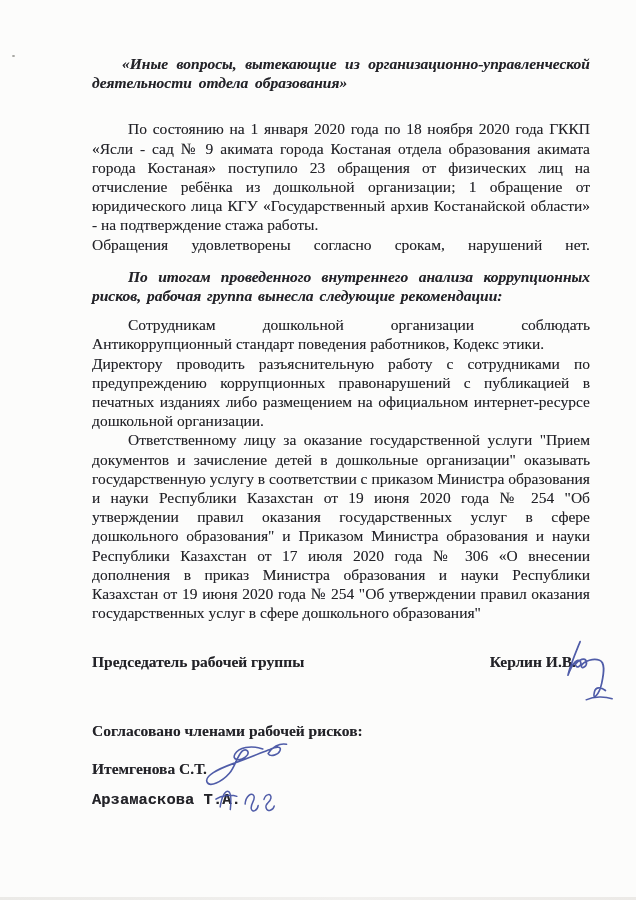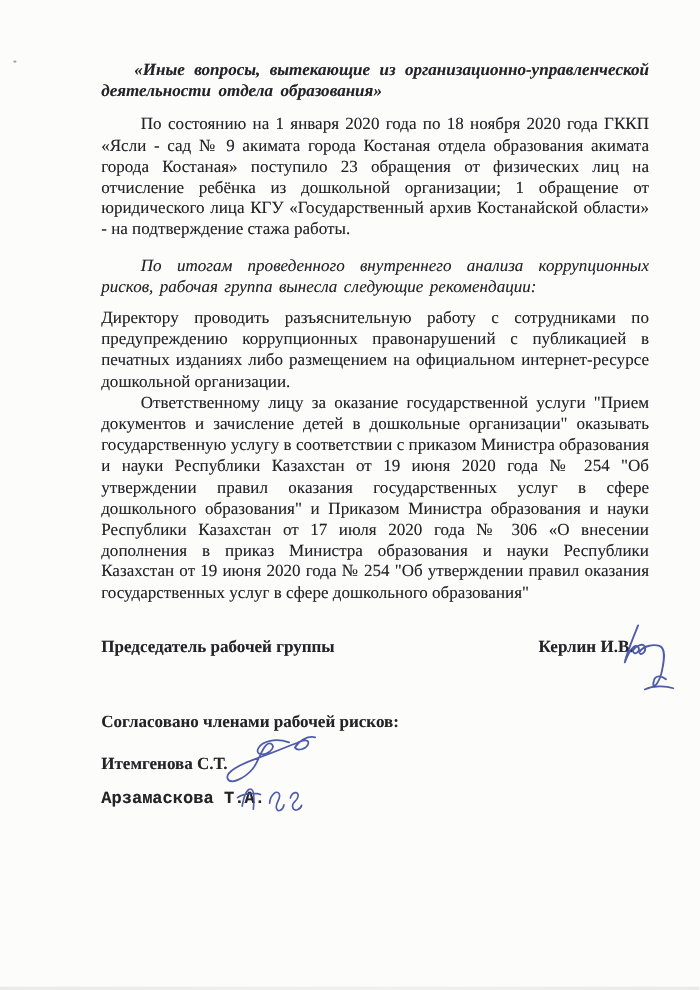--- a/index.html
+++ b/index.html
@@ -13,27 +13,27 @@
   .page { position: absolute; inset: 0; }
   .content {
     position: absolute; left: 92px; top: 54px; width: 498px;
     font-size: 15.5px; line-height: 19.2px; text-align: justify;
     text-shadow: 0 0 0.4px rgba(20,20,30,0.35);
   }
   p { margin: 0; }
   .indent { text-indent: 36px; }
   .title {
     font-weight: bold; font-style: italic;
-    text-indent: 30px; margin-bottom: 11px;
+    text-indent: 30px; margin-bottom: 27px;
     word-spacing: 3px;
   }
   .p-appeals { margin-top: 0; }
   .spread { text-align-last: justify; }
   .subhead {
-    font-weight: normal; font-style: italic; text-indent: 36px;
+    font-weight: bold; font-style: italic; text-indent: 36px;
     margin-top: 13px; margin-bottom: 10px; word-spacing: 2px;
   }
   .sig-chair {
     display: flex; justify-content: space-between; align-items: baseline;
     font-weight: bold; margin-top: 30px; position: relative; gap: 37px;
   }
   .chair-name { padding-right: 14px; }
   .ink-chair { position: absolute; right: -32px; top: -13px; transform: rotate(2deg); }
   .agreed { font-weight: bold; margin-top: 49px; }
   .member-row { position: relative; font-weight: bold; margin-top: 19px; }
@@ -56,23 +56,25 @@
 <div class="page">
 
   <div class="speck"></div>
 
   <div class="content">
 
     <p class="title">«Иные вопросы, вытекающие из организационно-управленческой деятельности отдела образования»</p>
 
     <p class="indent p-appeals">По состоянию на 1 января 2020 года по 18 ноября 2020 года ГККП «Ясли - сад № 9 акимата города Костаная отдела образования акимата города Костаная» поступило 23 обращения от физических лиц на отчисление ребёнка из дошкольной организации; 1 обращение от юридического лица КГУ «Государственный архив Костанайской области» - на подтверждение стажа работы.</p>
 
+    <p class="spread">Обращения удовлетворены согласно срокам, нарушений нет.</p>
 
     <p class="subhead">По итогам проведенного внутреннего анализа коррупционных рисков, рабочая группа вынесла следующие рекомендации:</p>
 
+    <p class="indent">Сотрудникам дошкольной организации соблюдать Антикоррупционный стандарт поведения работников, Кодекс этики.</p>
 
     <p>Директору проводить разъяснительную работу с сотрудниками по предупреждению коррупционных правонарушений с публикацией в печатных изданиях либо размещением на официальном интернет-ресурсе дошкольной организации.</p>
 
     <p class="indent">Ответственному лицу за оказание государственной услуги "Прием документов и зачисление детей в дошкольные организации" оказывать государственную услугу в соответствии с приказом Министра образования и науки Республики Казахстан от 19 июня 2020 года № 254 "Об утверждении правил оказания государственных услуг в сфере дошкольного образования" и Приказом Министра образования и науки Республики Казахстан от 17 июля 2020 года № 306 «О внесении дополнения в приказ Министра образования и науки Республики Казахстан от 19 июня 2020 года № 254 "Об утверждении правил оказания государственных услуг в сфере дошкольного образования"</p>
 
     <div class="sig-chair">
       <span>Председатель рабочей группы</span>
       <span class="chair-name">Керлин И.В.</span>
       <svg class="ink-chair" width="60" height="70" viewBox="0 0 60 70">
         <path class="ink" stroke-width="1.7" d="M17 3 C13 14 8 27 6 37 C10 25 15 19 18 23 C20 27 14 31 13 26 C16 21 23 18 24 23 C25 28 19 31 19 27 C22 22 31 19 37 21 C43 23 42 33 40 44 C38 55 31 63 33 53 C34 47 40 48 44 51"></path>

